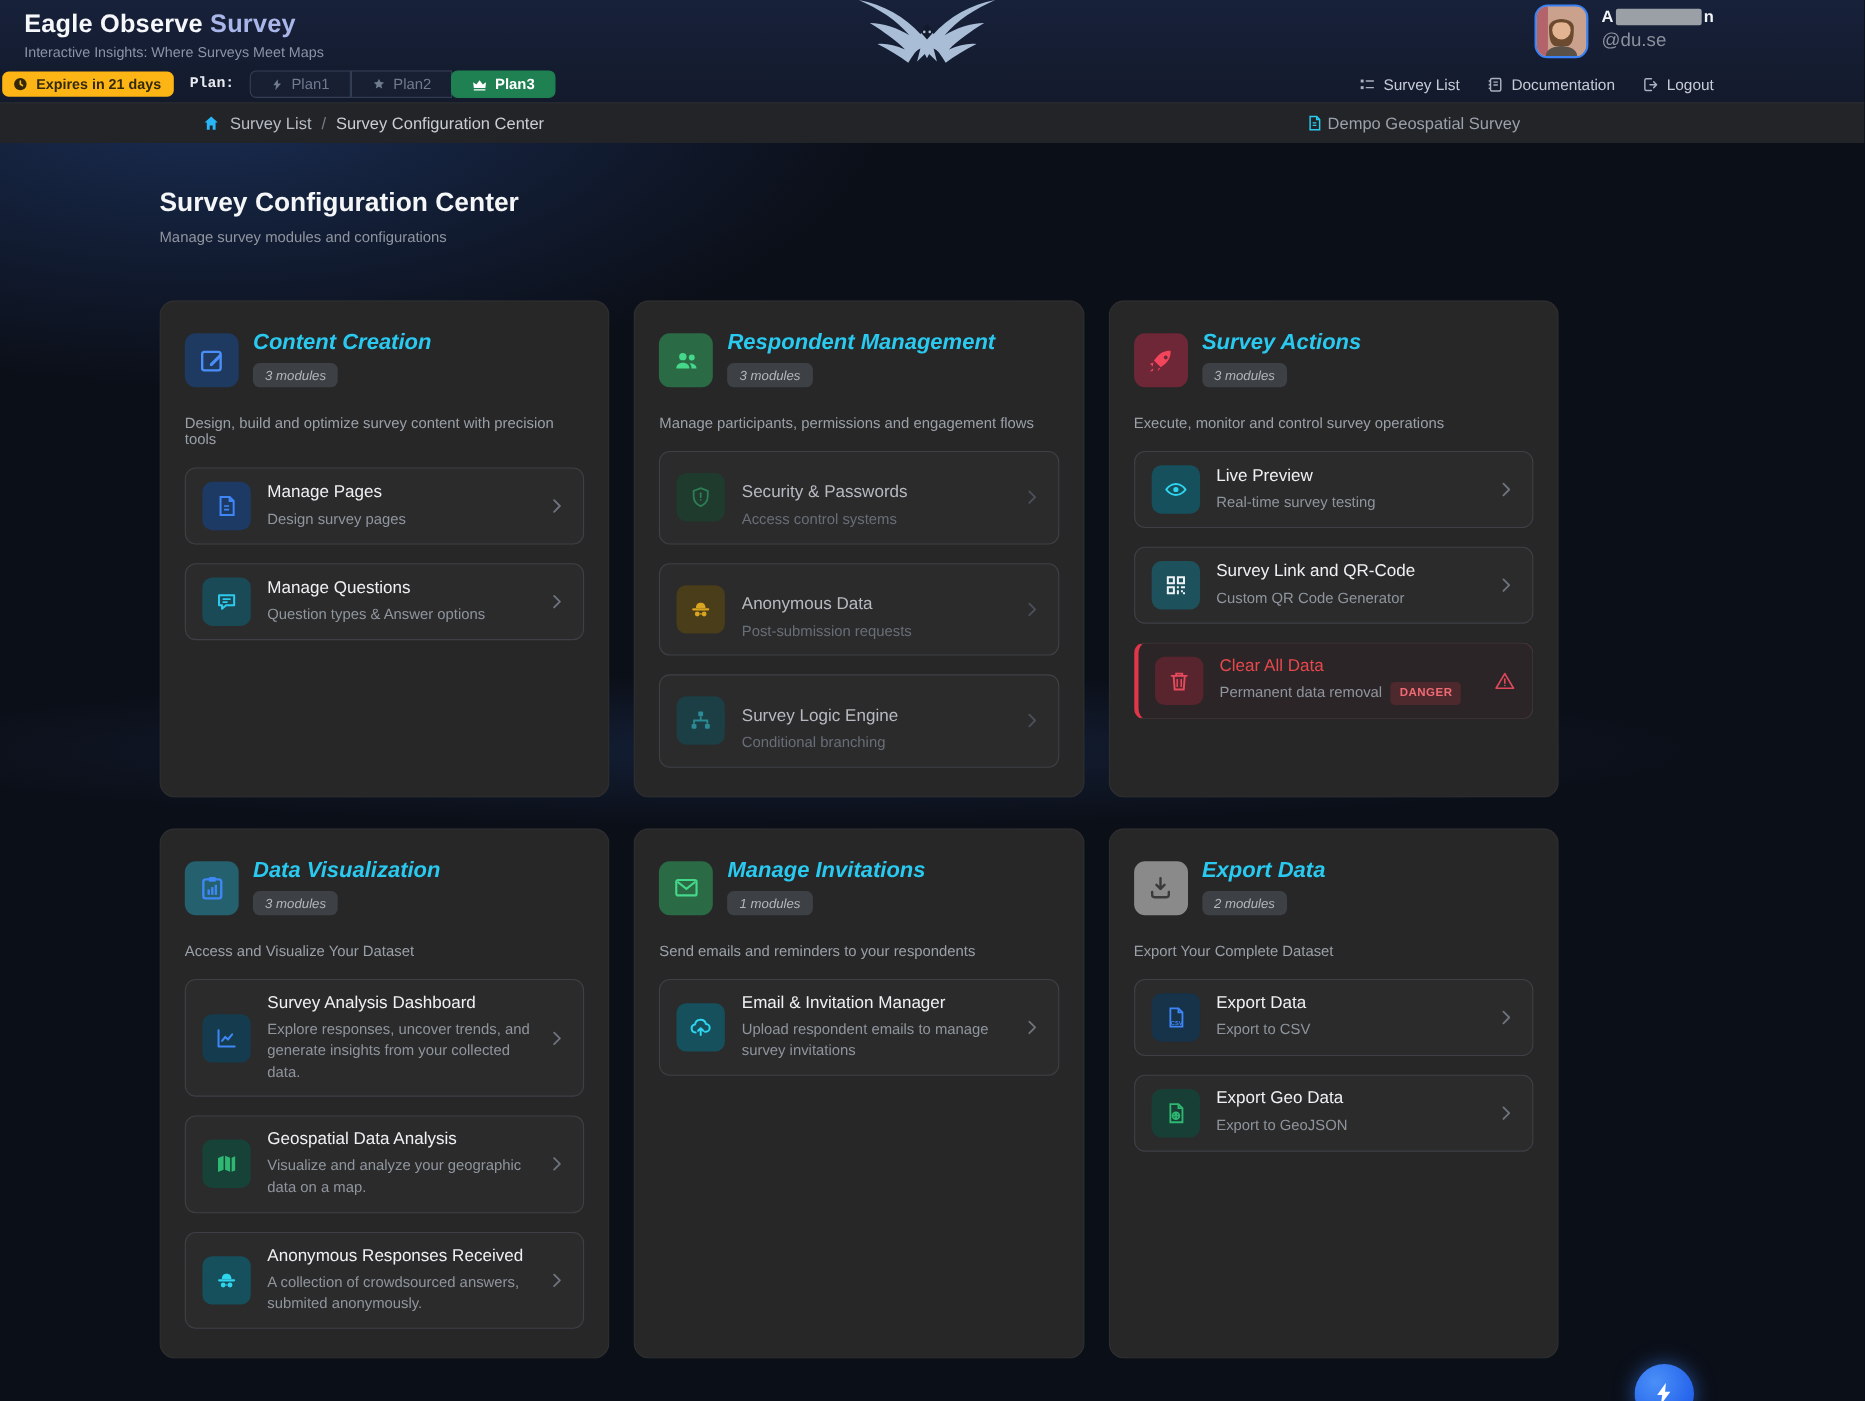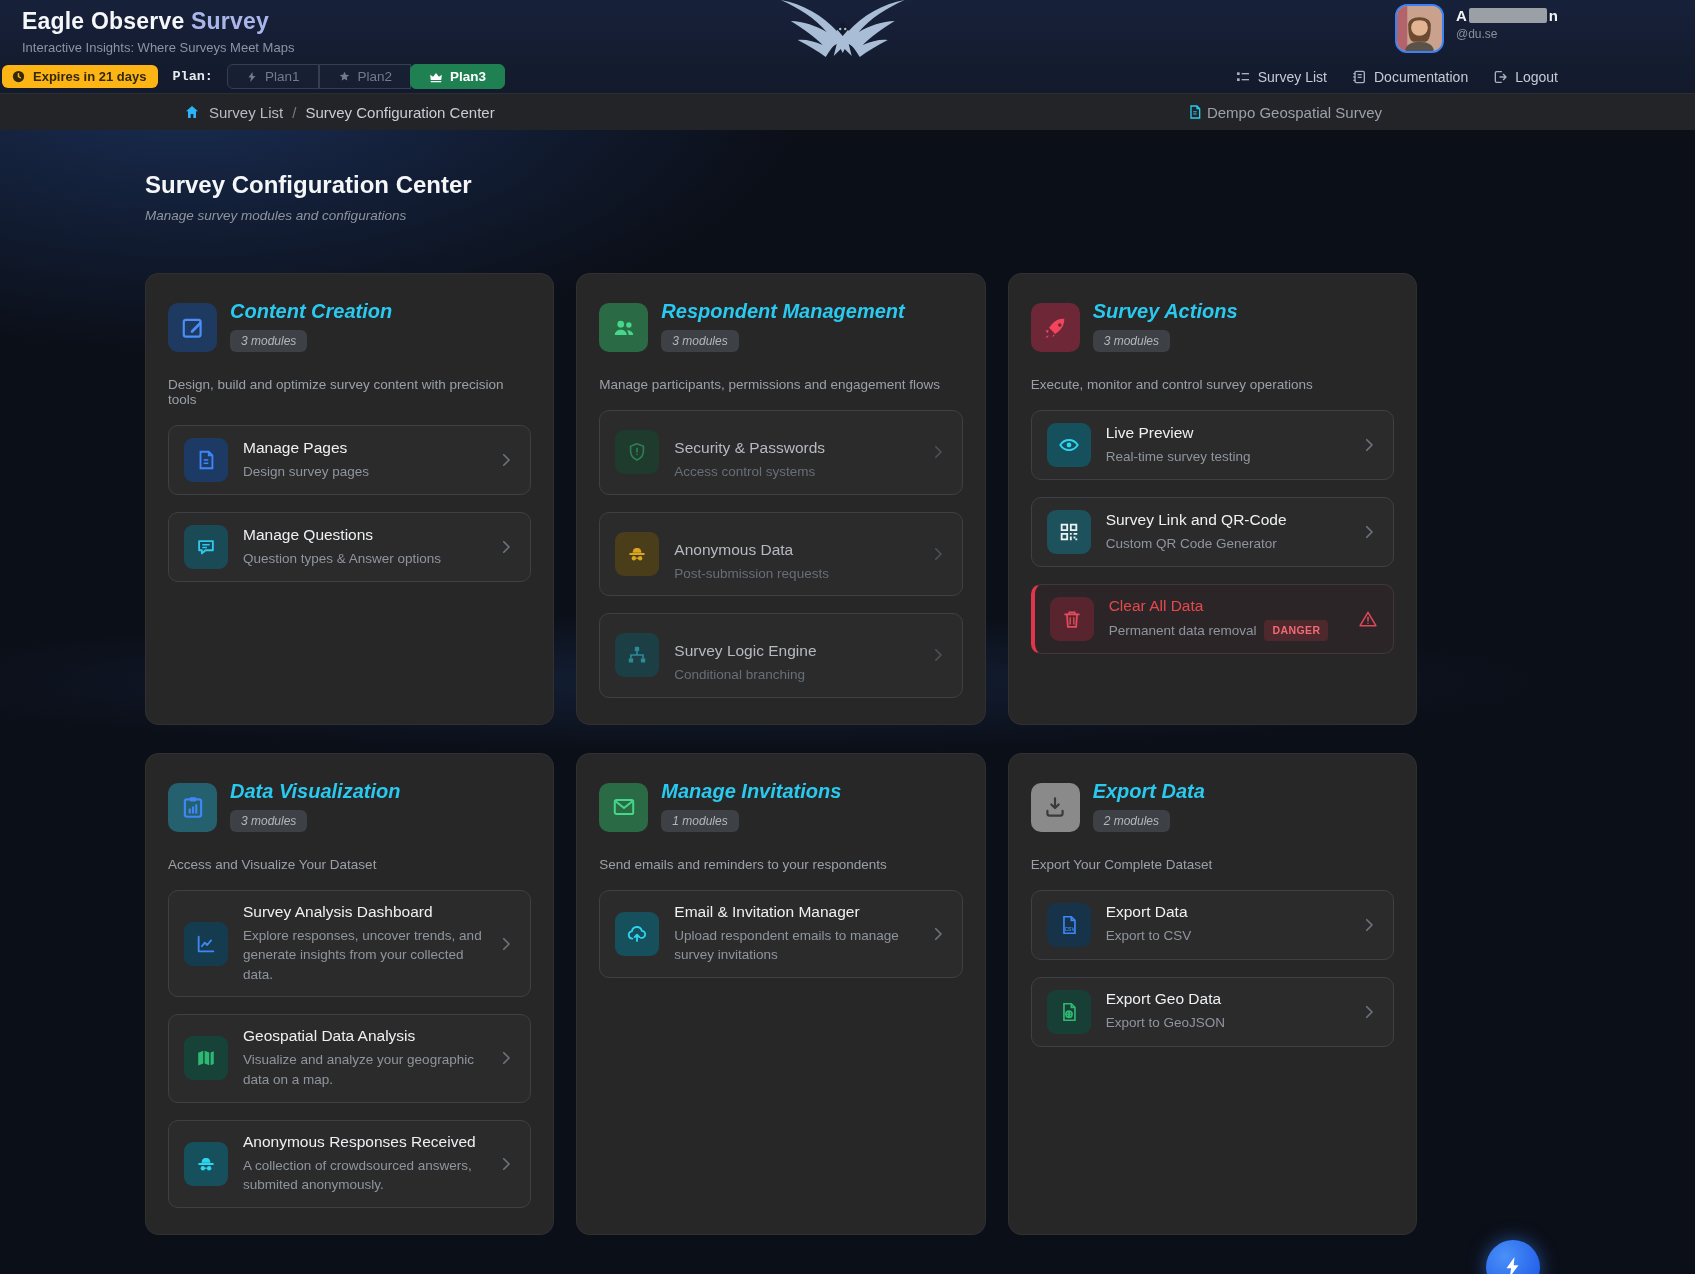--- a/index.html
+++ b/index.html
@@ -15,21 +15,21 @@
   }
   .brand h1 { font-size:23px; font-weight:bold; color:#f5f7fa; letter-spacing:.2px; }
   .brand .accent { color:#aab6ea; }
   .tagline { font-size:13px; color:#8b93a6; margin-top:5px; }
   .logo-eagle { position:absolute; left:50%; top:0; transform:translateX(-54%); }
   .user-block { position:absolute; right:137px; top:4px; display:flex; gap:12px; align-items:flex-start; }
   .avatar { width:49px; height:49px; border-radius:12px; border:2px solid #3b82f6; overflow:hidden; background:#caa08a; }
   .user-meta { padding-top:3px; }
   .user-name { font-size:15px; font-weight:bold; color:#f3f4f6; display:flex; align-items:center; gap:2px; }
   .redact-bar { display:inline-block; width:78px; height:15px; background:#9aa0a6; border-radius:2px; }
-  .user-handle { font-size:12px; color:#8a909c; margin-top:3px; }
+  .user-handle { font-size:17px; color:#8a909c; margin-top:3px; }
 
   .planbar {
     height:33px; background:linear-gradient(180deg,#141c30,#131a2c);
     display:flex; align-items:center; justify-content:space-between; padding:0 137px 0 2px;
   }
   .plan-left { display:flex; align-items:center; gap:14px; }
   .expires-badge {
     background:#fdb515; color:#33280a; font-size:13px; font-weight:bold;
     border-radius:6px; padding:4px 12px 4px 9px; display:flex; align-items:center; gap:7px;
   }
@@ -59,21 +59,21 @@
 
   
   .main {
     height:1145px; position:relative; padding:41px 0 0 145px;
     background:
       radial-gradient(1000px 430px at 11% -4%, rgba(38,70,132,.55), rgba(38,70,132,0) 62%),
       radial-gradient(1150px 95px at 42% 552px, rgba(40,68,120,.30), rgba(40,68,120,0) 72%),
       #0b0f18;
   }
   .page-title { font-size:24px; font-weight:bold; color:#f5f6f8; }
-  .page-subtitle { font-size:13.5px; color:#8f959f; margin-top:9px;font-style:italic; }
+  .page-subtitle { font-size:13.5px; color:#8f959f; margin-top:9px; }
 
   .grid {
     width:1272px; margin-top:50px;
     display:grid; grid-template-columns:repeat(3,1fr); gap:28px 22px; align-items:stretch;
   }
   .card {
     background:#272727; border:1px solid rgba(255,255,255,.045); border-radius:14px;
     padding:25px 22px 26px 22px;
   }
   .card-header { display:flex; align-items:flex-end; gap:13px;font-style:italic; }

